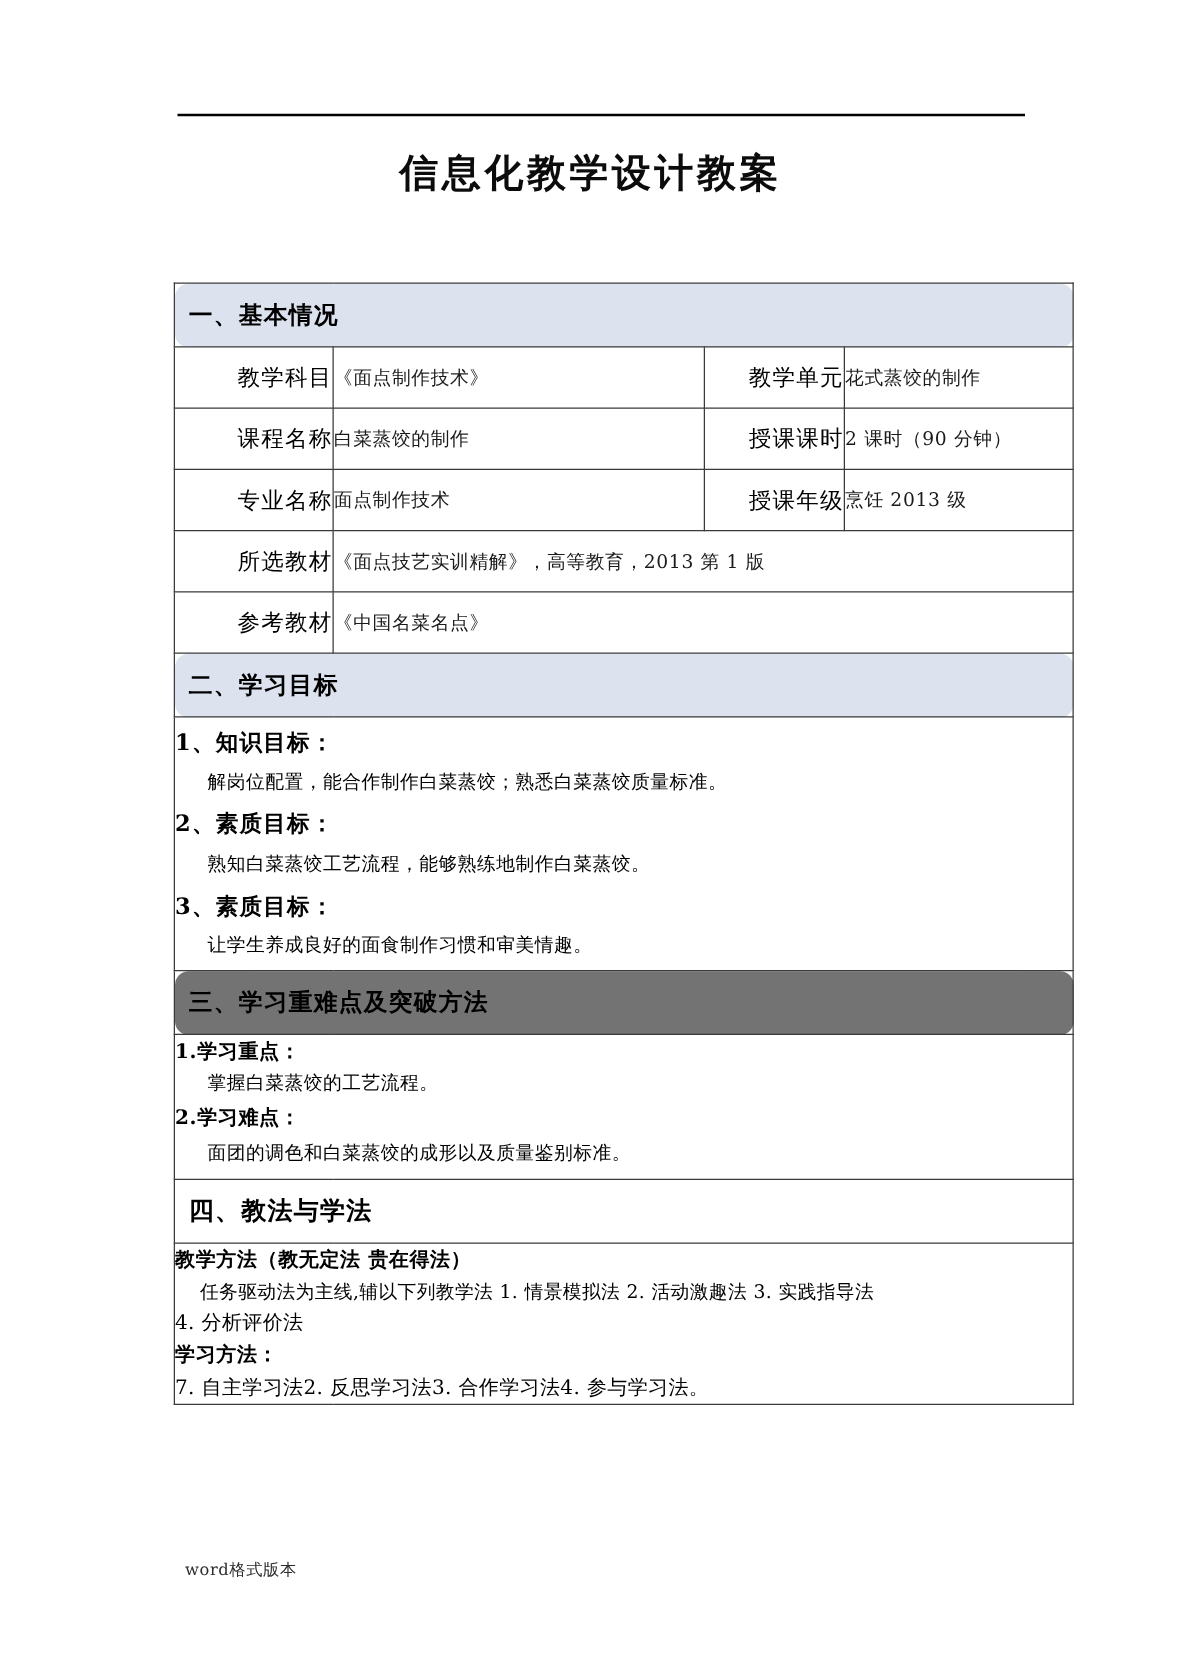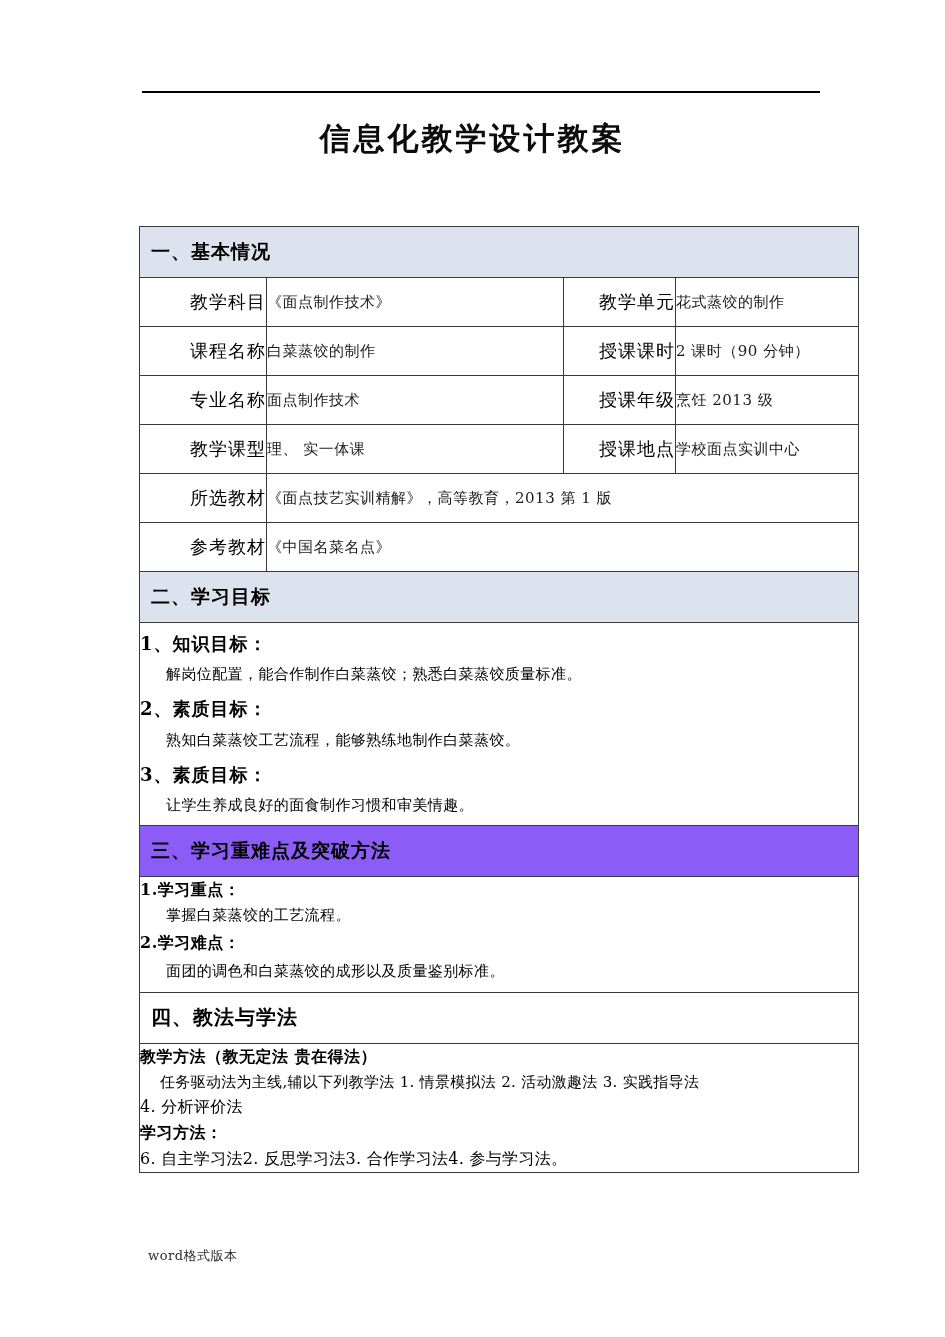--- a/index.html
+++ b/index.html
@@ -67,23 +67,24 @@
   }
 
   
   .sec-row td {
     height: 50px;
     padding: 0 11px;
     font-size: 19px;
     font-weight: bold;
     letter-spacing: 1px;
     vertical-align: middle;
+    border-radius: 11px;
   }
   .sec-light td { background: #dce3ef; }
-  .sec-mid   td { background: #8b5cf6; }
+  .sec-mid   td { background: #737373; }
   .sec-plain td { background: #ffffff; font-size: 20px; }
 
   
   .info-row td { height: 48px; }
   .cell-label {
     padding: 0 0 0 12px;
     font-size: 18px;
     font-weight: normal;
     letter-spacing: 1px;
     white-space: nowrap;
@@ -187,26 +188,20 @@
         <td class="cell-value">2 课时（90 分钟）</td>
       </tr>
 
       <tr class="info-row">
         <td class="cell-label">专业名称</td>
         <td class="cell-value">面点制作技术</td>
         <td class="cell-label">授课年级</td>
         <td class="cell-value">烹饪 2013 级</td>
       </tr>
 
-      <tr class="info-row">
-        <td class="cell-label">教学课型</td>
-        <td class="cell-value">理、 实一体课</td>
-        <td class="cell-label">授课地点</td>
-        <td class="cell-value">学校面点实训中心</td>
-      </tr>
 
       <tr class="info-row">
         <td class="cell-label">所选教材</td>
         <td class="cell-value" colspan="3">《面点技艺实训精解》，高等教育，2013 第 1 版</td>
       </tr>
 
       <tr class="info-row">
         <td class="cell-label">参考教材</td>
         <td class="cell-value" colspan="3">《中国名菜名点》</td>
       </tr>
@@ -242,21 +237,21 @@
       <tr class="sec-row sec-plain">
         <td colspan="4">四、教法与学法</td>
       </tr>
 
       <tr>
         <td class="block-cell" colspan="4">
           <p class="blk-head-sm">教学方法（教无定法 贵在得法）</p>
           <p class="blk-line-indent">任务驱动法为主线,辅以下列教学法 1. 情景模拟法 2. 活动激趣法 3. 实践指导法</p>
           <p class="blk-line">4. 分析评价法</p>
           <p class="blk-head-sm">学习方法：</p>
-          <p class="blk-line">6. 自主学习法2. 反思学习法3. 合作学习法4. 参与学习法。</p>
+          <p class="blk-line">7. 自主学习法2. 反思学习法3. 合作学习法4. 参与学习法。</p>
         </td>
       </tr>
 
     </tbody>
   </table>
 
   <div class="footer">word格式版本</div>
 
 </div>
 

